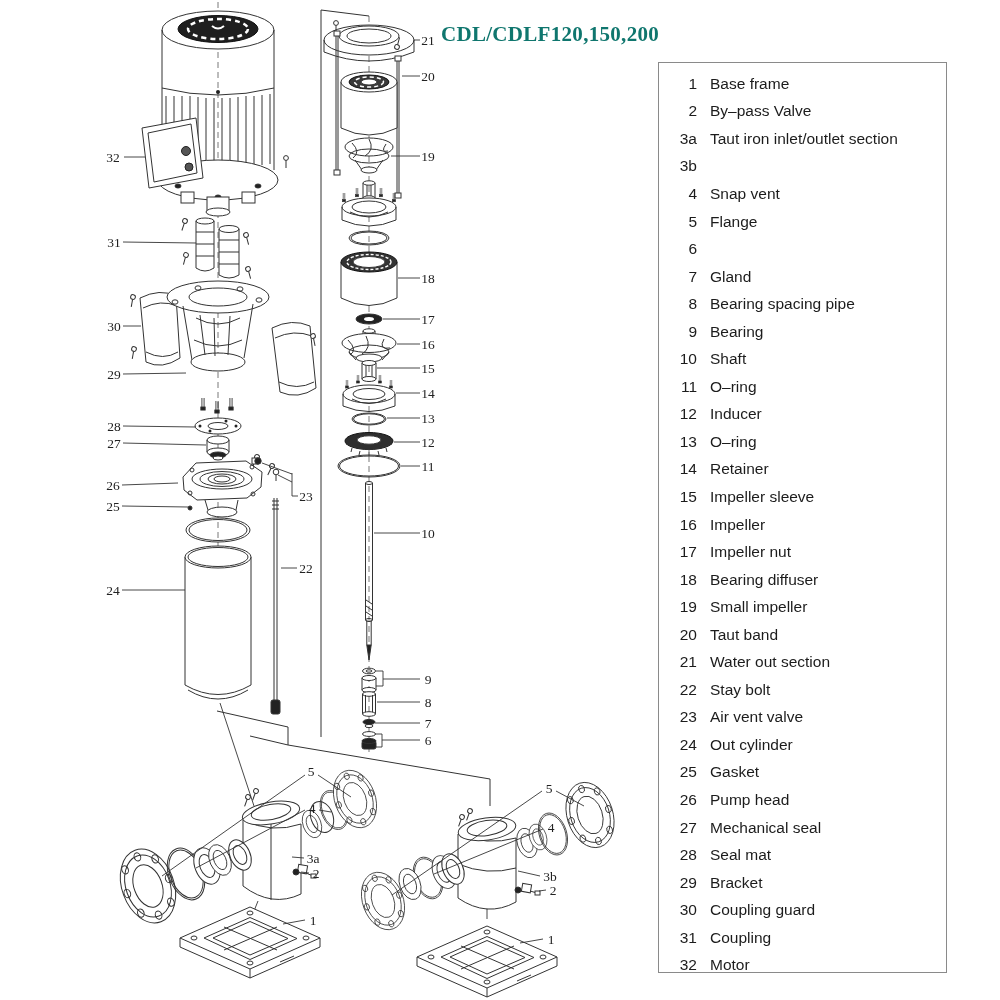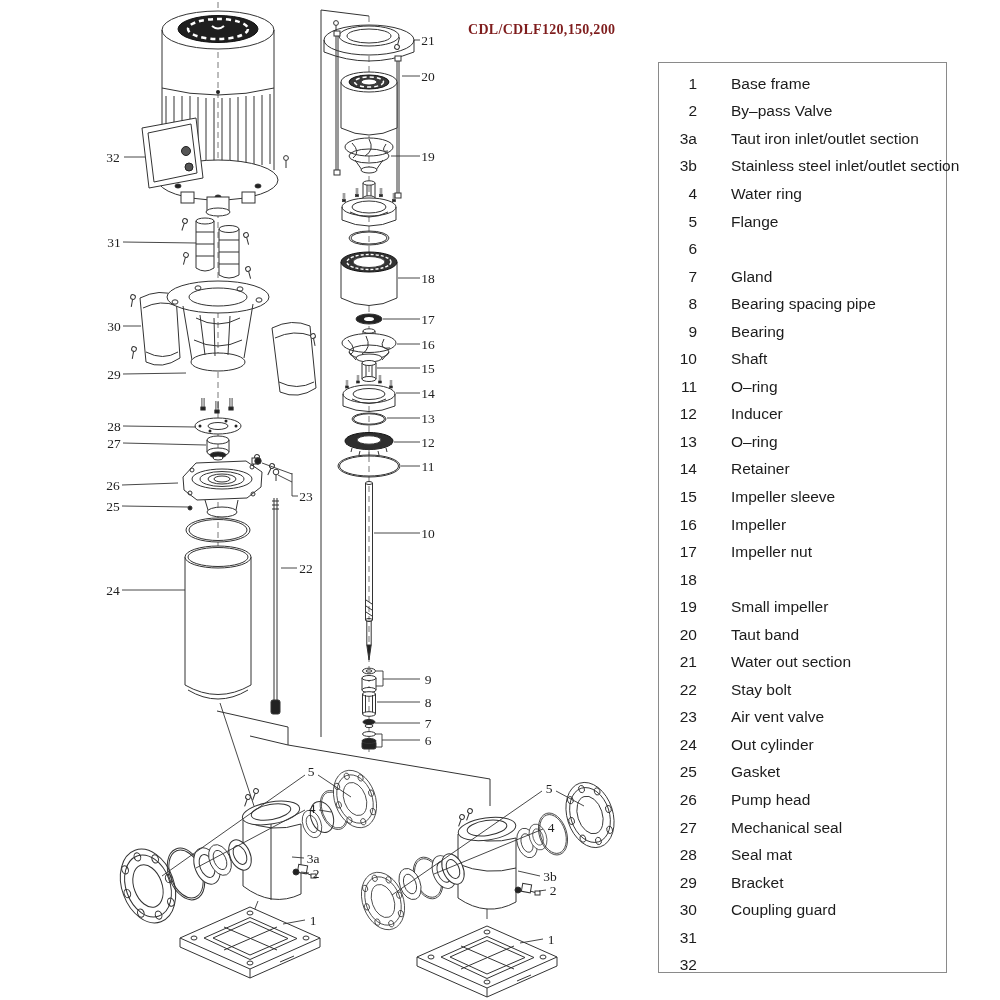--- a/index.html
+++ b/index.html
@@ -1,28 +1,28 @@
 <!DOCTYPE html>
 <html><head>
 <meta charset="utf-8">
 <style>
   html,body{margin:0;padding:0;background:#fff;}
   body{width:1000px;height:1000px;position:relative;overflow:hidden;
        font-family:"Liberation Sans",sans-serif;color:#1c1c1c;}
   .stage{position:absolute;inset:0;}
   svg{position:absolute;left:0;top:0;}
-  .title{position:absolute;left:468px;top:22px;
+  .title{position:absolute;left:441px;top:22px;
          font-family:"Liberation Serif",serif;font-weight:bold;
-         font-size:14px;letter-spacing:.3px;color:#7f1d1d;white-space:nowrap;}
+         font-size:21px;letter-spacing:.3px;color:#0f766e;white-space:nowrap;}
   .parts-panel{position:absolute;left:658px;top:62px;width:289px;height:911px;
                border:1px solid #8a8a8a;background:#fff;box-sizing:border-box;
                padding-top:7px;}
   .parts-row{height:27.55px;display:flex;align-items:center;font-size:15.5px;}
   .parts-num{width:38px;text-align:right;padding-right:13px;flex:none;}
-  .parts-name{flex:1;white-space:nowrap;margin-left:21px;}
+  .parts-name{flex:1;white-space:nowrap;}
   .callout{font-family:"Liberation Serif",serif;font-size:13.5px;fill:#222;text-anchor:middle;}
   .ln{stroke:#333;stroke-width:.9;fill:none;}
   .s {stroke:#333;stroke-width:1;fill:none;}
   .sw{stroke:#333;stroke-width:1;fill:#fff;}
   .sd{stroke:#333;stroke-width:1;fill:#222;}
   .dash{stroke:#555;stroke-width:.8;fill:none;stroke-dasharray:6 4;}
 </style>
 </head>
 <body>
 
@@ -466,25 +466,24 @@
       <div class="parts-row">
         <span class="parts-num">2</span>
         <span class="parts-name">By–pass Valve</span>
       </div>
       <div class="parts-row">
         <span class="parts-num">3a</span>
         <span class="parts-name">Taut iron inlet/outlet section</span>
       </div>
       <div class="parts-row">
         <span class="parts-num">3b</span>
-        <span class="parts-name">Stainless steel inlet/outlet section</span>
       </div>
       <div class="parts-row">
         <span class="parts-num">4</span>
-        <span class="parts-name">Water ring</span>
+        <span class="parts-name">Snap vent</span>
       </div>
       <div class="parts-row">
         <span class="parts-num">5</span>
         <span class="parts-name">Flange</span>
       </div>
       <div class="parts-row">
         <span class="parts-num">6</span>
       </div>
       <div class="parts-row">
         <span class="parts-num">7</span>
@@ -525,20 +524,21 @@
       <div class="parts-row">
         <span class="parts-num">16</span>
         <span class="parts-name">Impeller</span>
       </div>
       <div class="parts-row">
         <span class="parts-num">17</span>
         <span class="parts-name">Impeller nut</span>
       </div>
       <div class="parts-row">
         <span class="parts-num">18</span>
+        <span class="parts-name">Bearing diffuser</span>
       </div>
       <div class="parts-row">
         <span class="parts-num">19</span>
         <span class="parts-name">Small impeller</span>
       </div>
       <div class="parts-row">
         <span class="parts-num">20</span>
         <span class="parts-name">Taut band</span>
       </div>
       <div class="parts-row">
@@ -576,19 +576,21 @@
       <div class="parts-row">
         <span class="parts-num">29</span>
         <span class="parts-name">Bracket</span>
       </div>
       <div class="parts-row">
         <span class="parts-num">30</span>
         <span class="parts-name">Coupling guard</span>
       </div>
       <div class="parts-row">
         <span class="parts-num">31</span>
+        <span class="parts-name">Coupling</span>
       </div>
       <div class="parts-row">
         <span class="parts-num">32</span>
+        <span class="parts-name">Motor</span>
       </div>
     </div>
 
 </div>
 
 </body></html>

